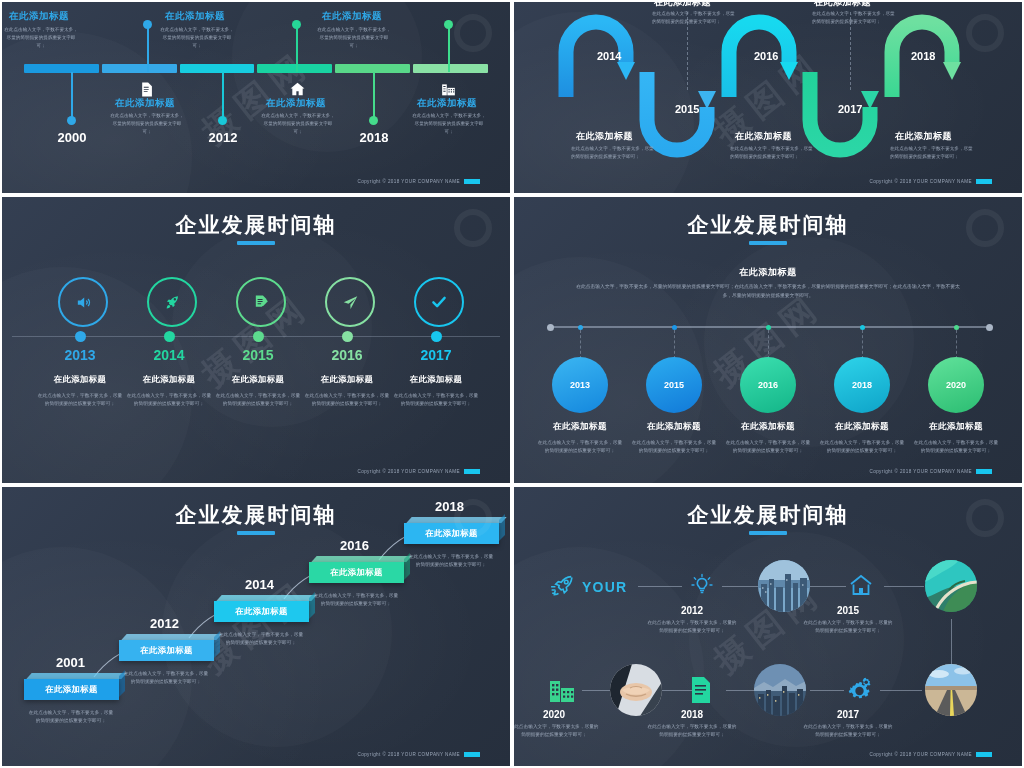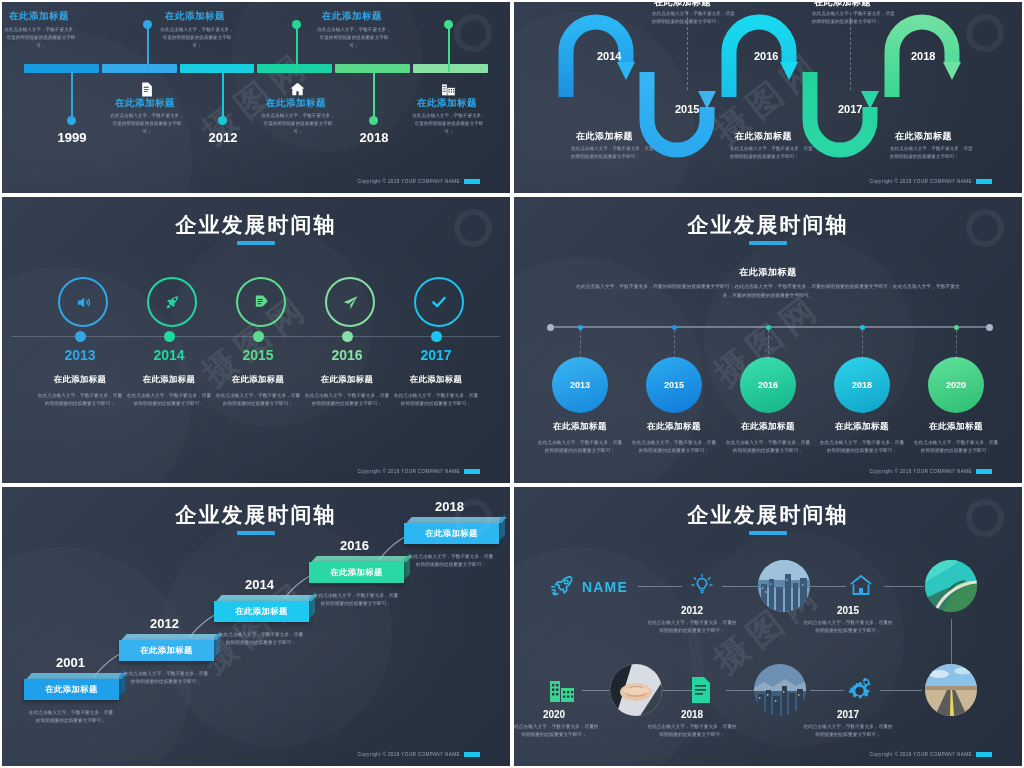--- a/index.html
+++ b/index.html
@@ -153,21 +153,21 @@
     <div class="s1-stem" style="left:446px;top:20px;height:50px;background:#3ddd8d;"></div>
     <div class="s1-dot" style="left:442px;top:18px;background:#3ddd8d;"></div>
 
     <div class="s1-stem" style="left:69px;top:70px;height:48px;background:#2fa8e8;"></div>
     <div class="s1-dot" style="left:65px;top:114px;background:#2fa8e8;"></div>
     <div class="s1-stem" style="left:220px;top:70px;height:48px;background:#19c8d8;"></div>
     <div class="s1-dot" style="left:216px;top:114px;background:#19c8d8;"></div>
     <div class="s1-stem" style="left:371px;top:70px;height:48px;background:#45db8b;"></div>
     <div class="s1-dot" style="left:367px;top:114px;background:#45db8b;"></div>
 
-    <div class="s1-year" style="left:25px;top:128px;">1999</div>
+    <div class="s1-year" style="left:25px;top:128px;">2000</div>
     <div class="s1-year" style="left:176px;top:128px;">2012</div>
     <div class="s1-year" style="left:327px;top:128px;">2018</div>
 
     <div class="s1-icon" style="left:129px;top:80px;">
       <svg width="13" height="15" viewBox="0 0 24 26">
           <path fill="#fff" d="M4 0h11l7 7v19H4z"></path>
           <path fill="#2c3646" d="M7 8h9v1.6H7zM7 12h9v1.6H7zM7 16h7v1.6H7z"></path>
         </svg>
     </div>
     <div class="s1-icon" style="left:280px;top:80px;">
@@ -496,21 +496,21 @@
     <div class="s6-conn" style="left:366px;top:203px;width:42px;"></div>
 
     <div class="s6-ico" style="left:36px;top:86px;">
       <svg width="26" height="26" viewBox="0 0 24 24">
           <path fill="none" stroke="#2fb8e8" stroke-width="1.5" d="M19.6 3.4c-4.2.4-7.2 2.4-9.2 5.2L7.7 8l-2.4 2.4 3.2 1.1c-.3.7-.4 1.3-.5 1.8l2.3 2.3c.5-.1 1.1-.2 1.8-.5l1.1 3.2 2.4-2.4-.6-2.7c2.8-2 4.8-5 5.2-9.2"></path>
           <circle cx="15" cy="8.3" r="1.7" fill="none" stroke="#2fb8e8" stroke-width="1.4"></circle>
           <path fill="none" stroke="#2fb8e8" stroke-width="1.5" d="M5.2 16.2C4.2 17.2 4 20 4 20s2.8-.2 3.8-1.2"></path>
           <path fill="#2fb8e8" d="M1 12h4v1.3H1zM1.5 15h3.5v1.3H1.5zM2 18h3v1.3H2z"></path>
         </svg>
     </div>
-    <div class="s6-start" style="left:68px;top:92px;">NAME</div>
+    <div class="s6-start" style="left:68px;top:92px;">YOUR</div>
 
     <div class="s6-ico" style="left:176px;top:86px;">
       <svg width="24" height="24" viewBox="0 0 24 24">
           <path fill="none" stroke="#2fa8e8" stroke-width="1.5" d="M12 5.5a4.7 4.7 0 0 1 3 8.3c-.6.5-.9 1.1-.9 1.8h-4.2c0-.7-.3-1.3-.9-1.8A4.7 4.7 0 0 1 12 5.5z"></path>
           <path stroke="#2fa8e8" stroke-width="1.5" d="M10 17.5h4M10.7 19.5h2.6"></path>
           <path stroke="#2fa8e8" stroke-width="1.4" stroke-linecap="round" d="M12 1.5v2M4.3 4.8l1.4 1.4M19.7 4.8l-1.4 1.4M2 12h2M20 12h2"></path>
         </svg>
     </div>
     <div class="s6-year" style="left:128px;top:118px;">2012</div>
     <div class="s6-body" style="left:132px;top:132px;">在此点击输入文字，字数不要太多，尽量的简明扼要的提炼重要文字即可；</div>

